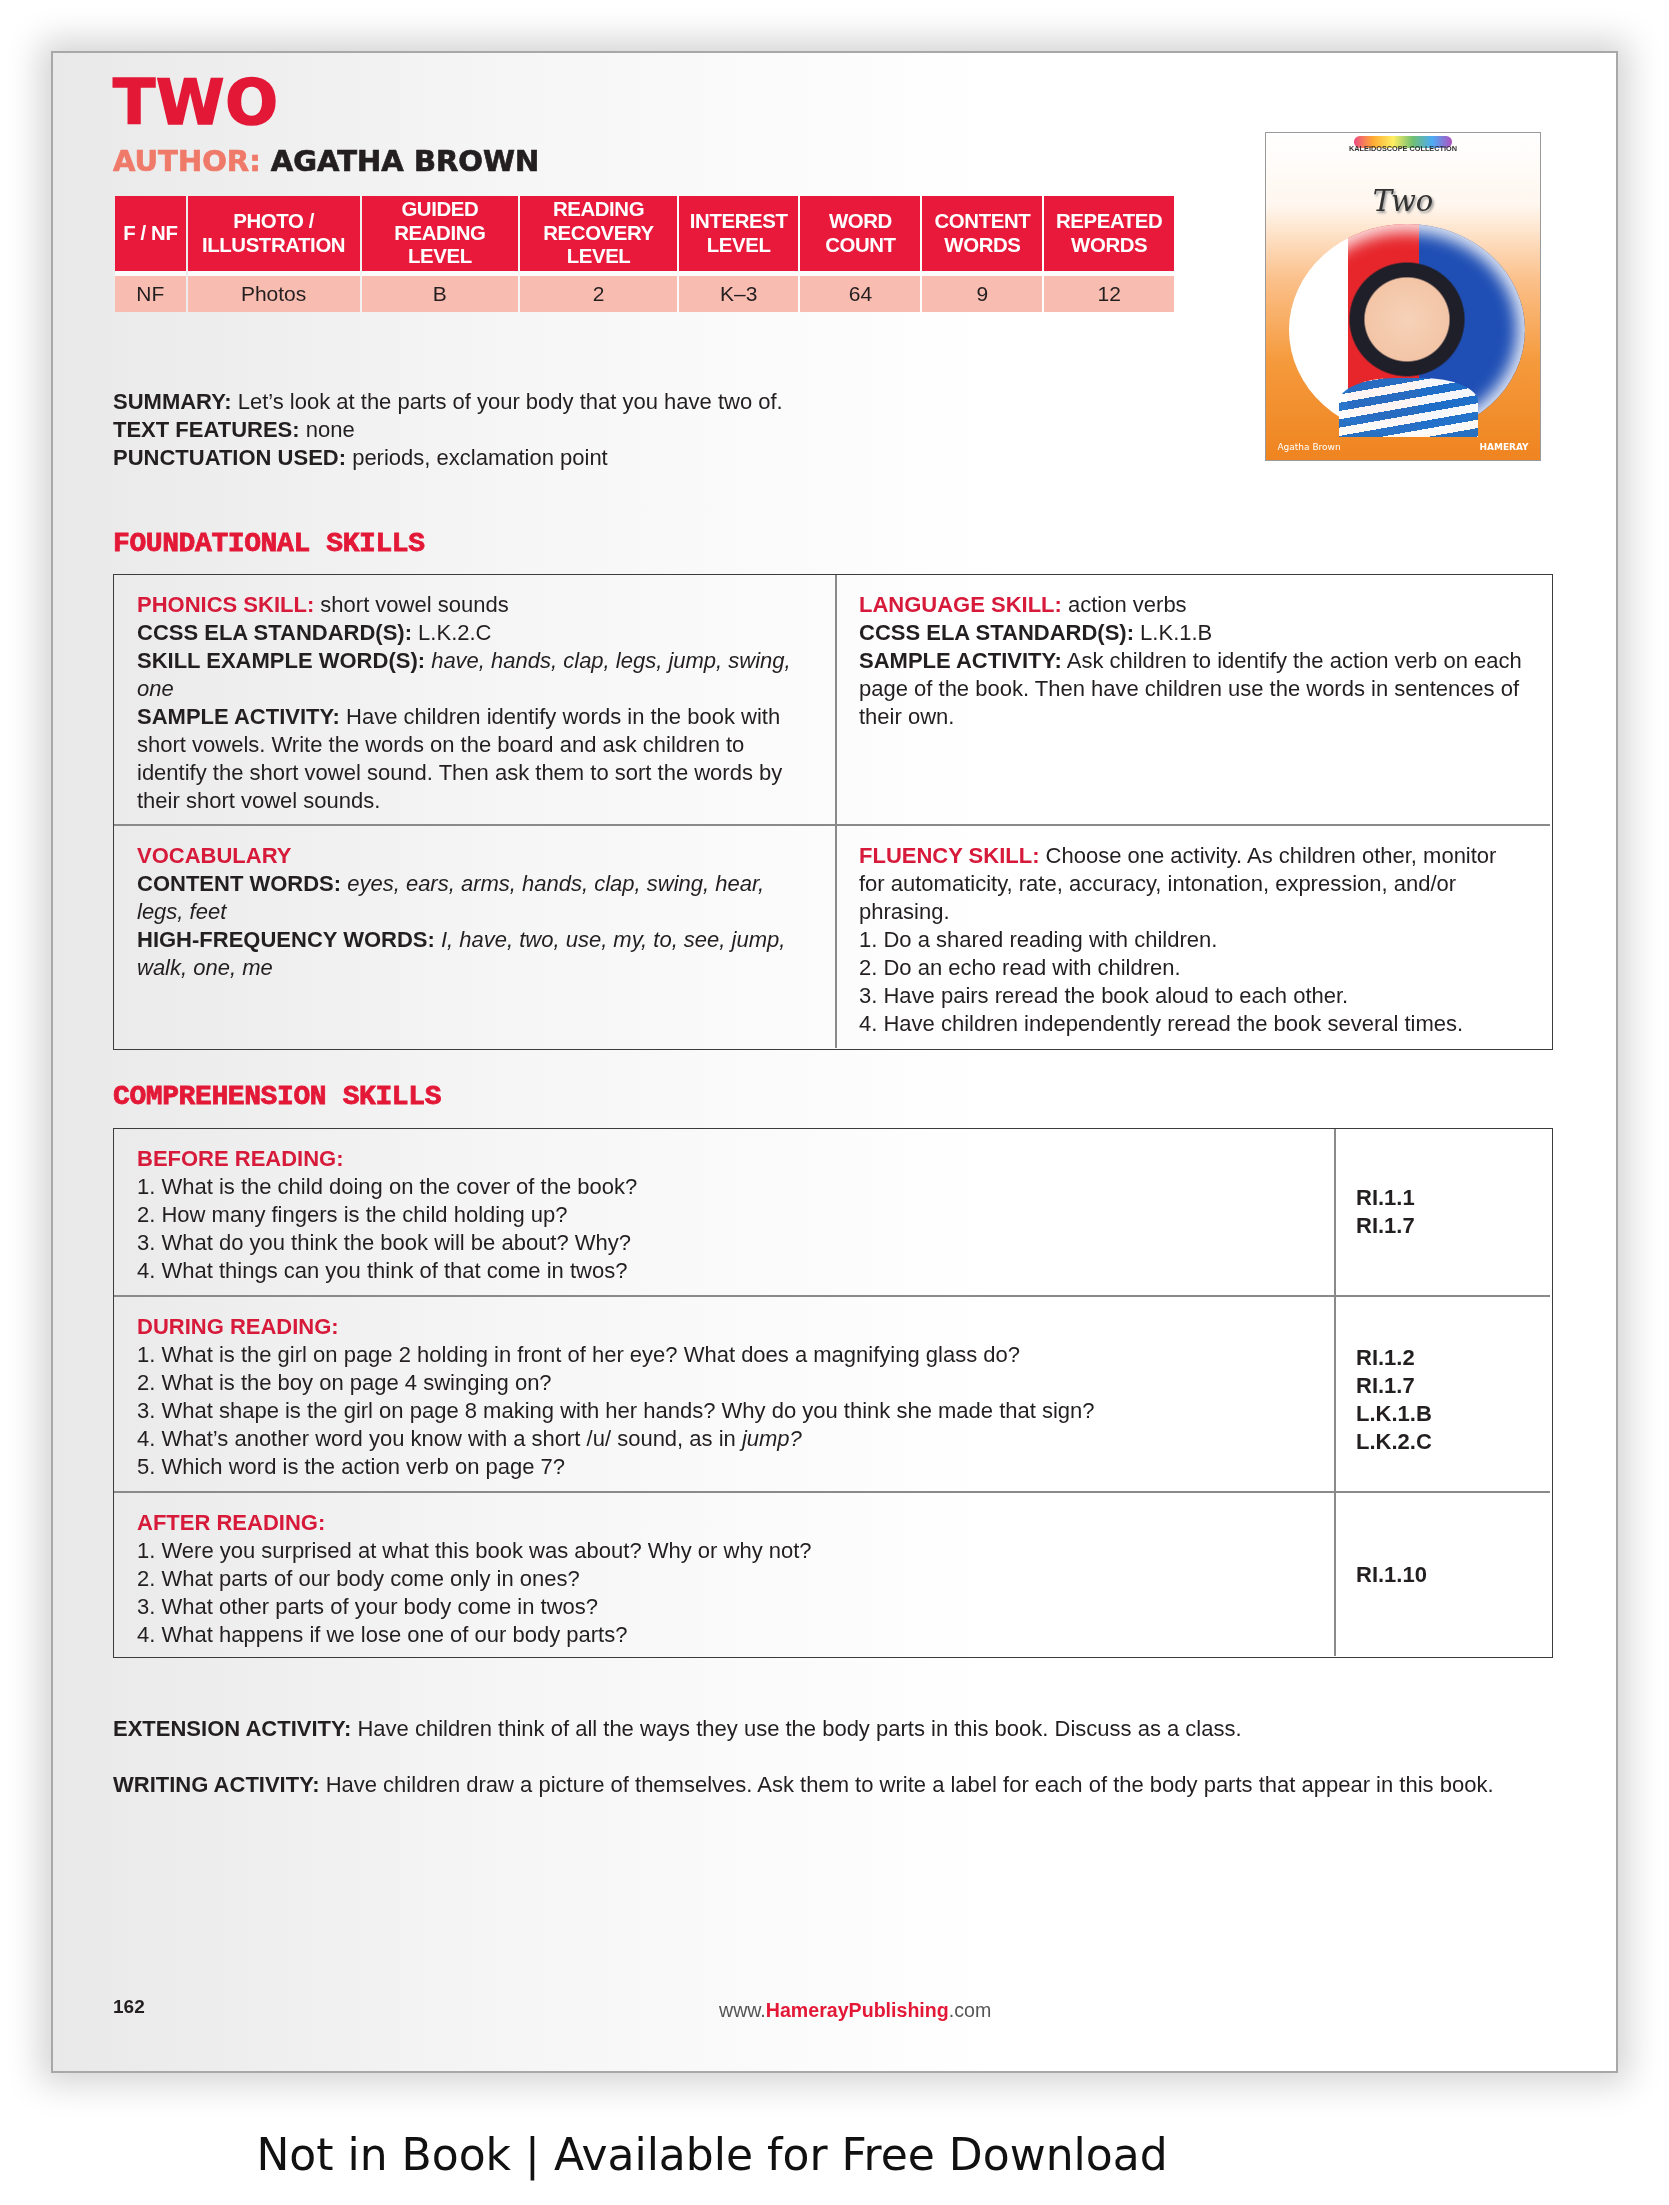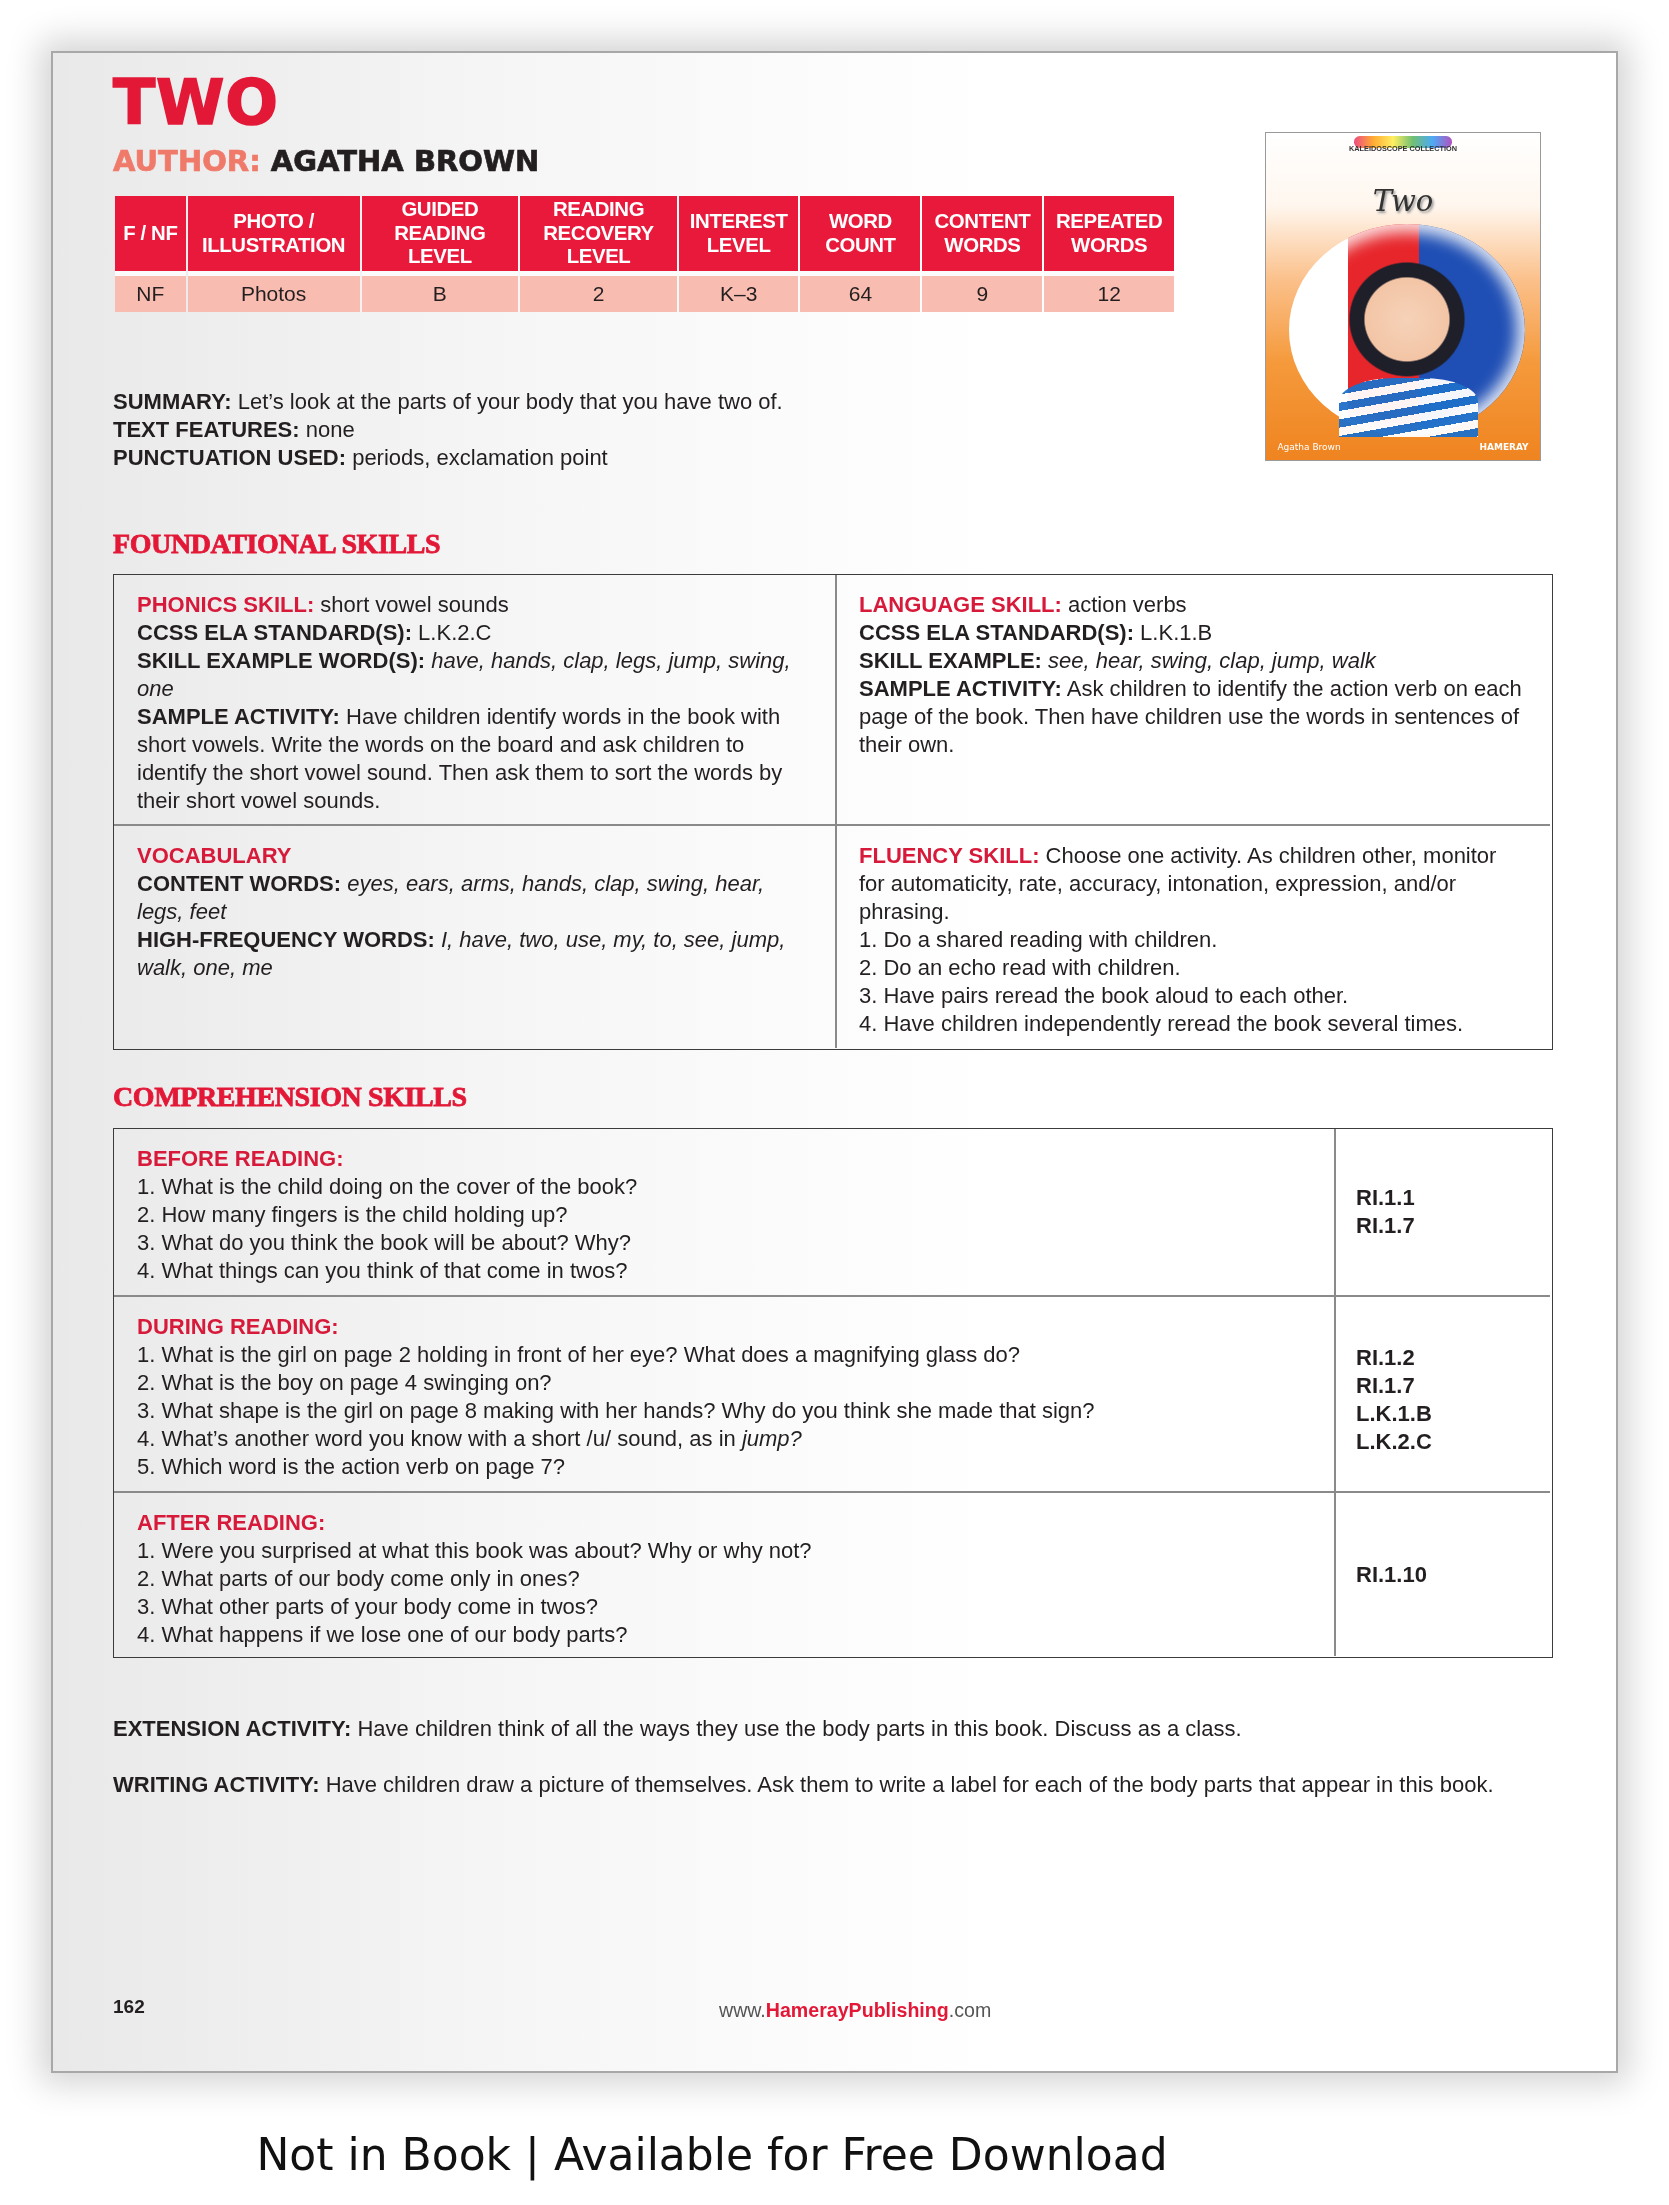--- a/index.html
+++ b/index.html
@@ -59,21 +59,21 @@
   .cover .photo { position:absolute; left:23px; top:91px; width:236px; height:212px; border-radius:50%;
     background:radial-gradient(ellipse at 50% 45%, #f6d2b8 0%, #f3c5a6 25%, #1f1f2a 26%, #1f1f2a 34%, rgba(0,0,0,0) 35%),
                linear-gradient(90deg,#ffffff 0%,#ffffff 25%,#e7262b 25%,#e7262b 55%,#1f4fb5 55%,#1f4fb5 100%);
     box-shadow: 0 0 14.7px 8.2px rgba(255,255,255,0.85) inset; }
   .cover .stripes { position:absolute; left:73px; top:245px; width:139px; height:59px;
     background:repeating-linear-gradient(170deg,#ffffff 0 8.2px,#1e6fc9 8.2px 16.3px); border-radius:40% 40% 0 0; opacity:0.95; }
   .cover .cauthor { position:absolute; left:11.4px; bottom:8.2px; font-size:9px; color:#fff; font-family:"DejaVu Sans", sans-serif; }
   .cover .cpub { position:absolute; right:11.4px; bottom:8.2px; font-size:9px; color:#fff; font-weight:bold; font-family:"DejaVu Sans", sans-serif; }
 
   .section-head {
-    position:absolute; left:113px; font-family:Liberation Serif, serif; font-weight:900; font-size:28px;
+    position:absolute; left:113px; font-family:Liberation Mono, monospace; font-weight:900; font-size:28px;
     color:#e31837; letter-spacing:-0.4px; -webkit-text-stroke:0.8px #e31837; line-height:1;
   }
   .grid {
     position:absolute; left:113px; width:1440px; border:1.6px solid #3c3c3c; box-sizing:border-box; background:transparent;
   }
   .cell { position:absolute; box-sizing:border-box; padding:16.3px 23px 0 23px; font-size:22px; line-height:28px; }
   .cell .k { font-weight:bold; }
   .cell .kr { font-weight:bold; color:#d7193a; }
   .cell i { font-style:italic; }
   .vline { position:absolute; background:#8a8a8a; width:1.6px; }
@@ -152,21 +152,20 @@
   <div class="cell" style="left:0; top:0; width:721px;">
     <div><span class="kr">PHONICS SKILL:</span><span> short vowel sounds</span></div>
     <div><span class="k">CCSS ELA STANDARD(S):</span><span> L.K.2.C</span></div>
     <div><span class="k">SKILL EXAMPLE WORD(S):</span><i> have, hands, clap, legs, jump, swing, one</i></div>
     <div><span class="k">SAMPLE ACTIVITY:</span><span> Have children identify words in the book with short vowels. Write the words on the board and ask children to identify the short vowel sound. Then ask them to sort the words by their short vowel sounds.</span></div>
   </div>
 
   <div class="cell" style="left:722px; top:0; width:714px;">
     <div><span class="kr">LANGUAGE SKILL:</span><span> action verbs</span></div>
     <div><span class="k">CCSS ELA STANDARD(S):</span><span> L.K.1.B</span></div>
-    <div><span class="k">SKILL EXAMPLE:</span><i> see, hear, swing, clap, jump, walk</i></div>
     <div><span class="k">SAMPLE ACTIVITY:</span><span> Ask children to identify the action verb on each page of the book. Then have children use the words in sentences of their own.</span></div>
   </div>
 
   <div class="cell" style="left:0; top:251px; width:721px;">
     <div class="kr">VOCABULARY</div>
     <div><span class="k">CONTENT WORDS:</span><i> eyes, ears, arms, hands, clap, swing, hear, legs, feet</i></div>
     <div><span class="k">HIGH-FREQUENCY WORDS:</span><i> I, have, two, use, my, to, see, jump, walk, one, me</i></div>
   </div>
 
   <div class="cell" style="left:722px; top:251px; width:714px;">

